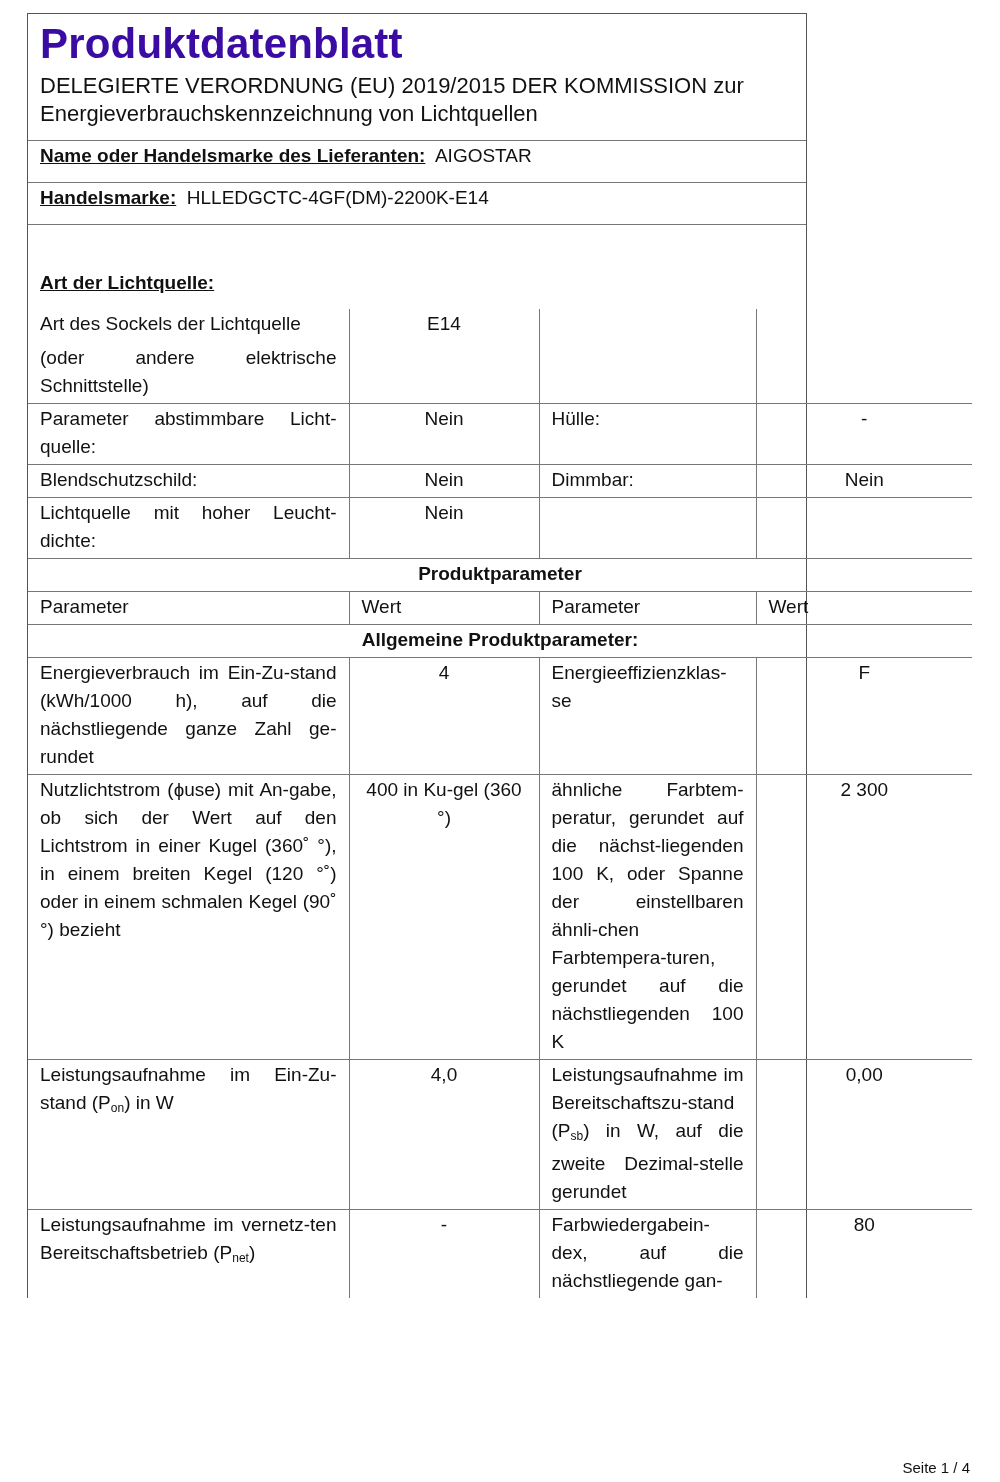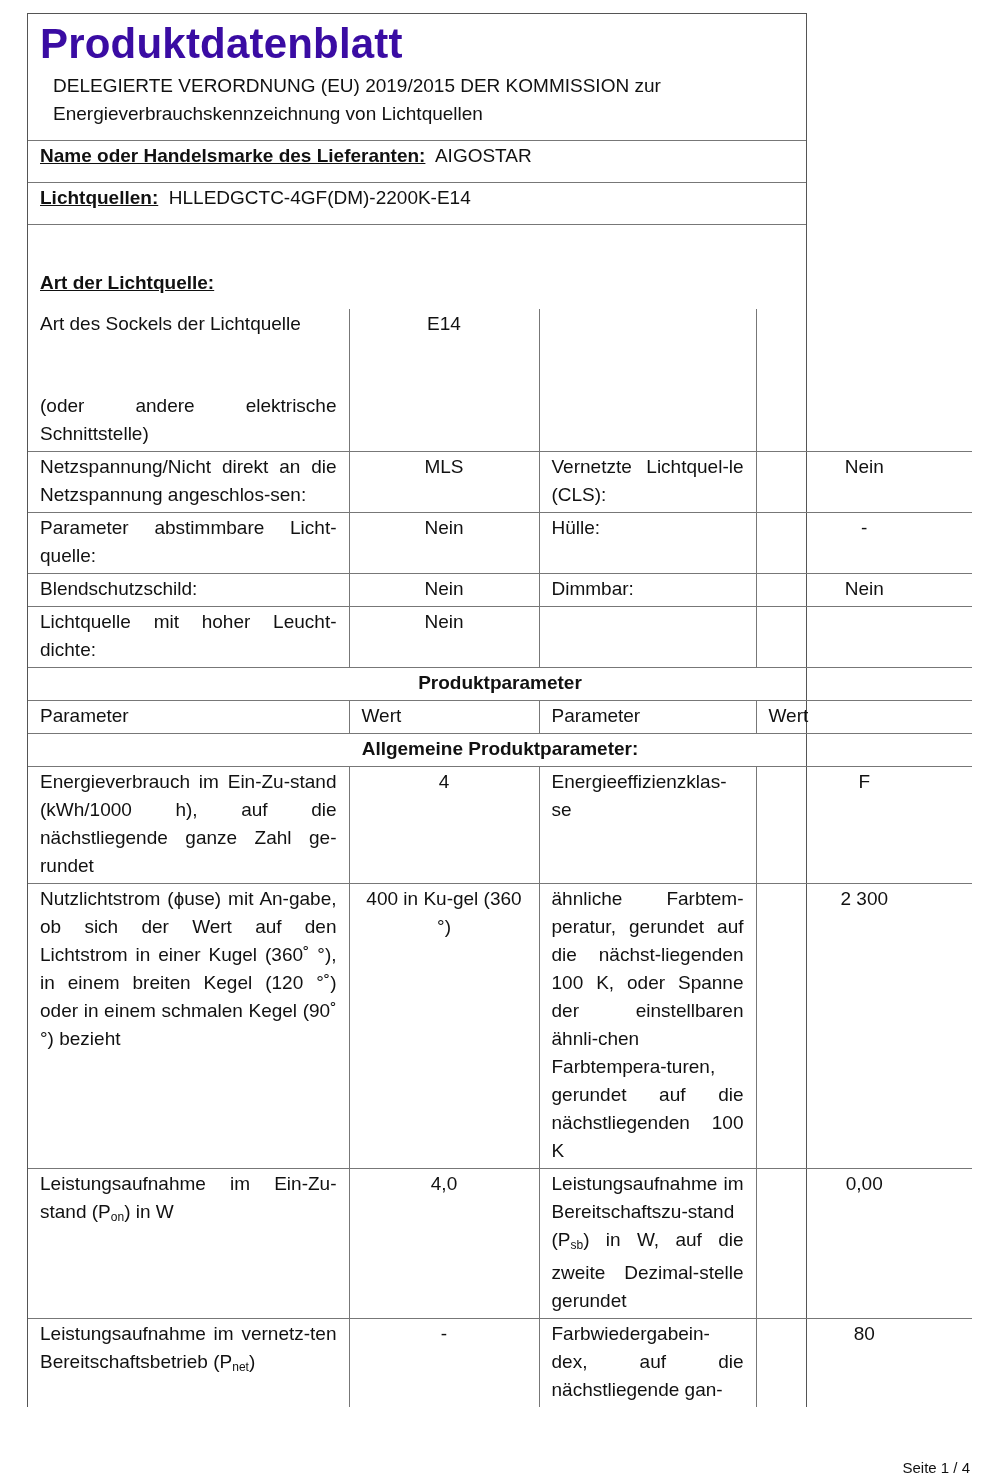--- a/index.html
+++ b/index.html
@@ -2,21 +2,21 @@
 <html><head>
 <meta charset="utf-8">
 <style>
   html, body { margin:0; padding:0; background:#ffffff; }
   body { width:1000px; height:1482px; position:relative; overflow:hidden;
          font-family:"Liberation Sans", "DejaVu Sans", sans-serif; color:#111; }
   .sheet { position:absolute; left:27px; top:13px; width:780px; }
   .frame { border:1.5px solid #555; border-bottom:none; }
   .block { border-bottom:1.5px solid #777; padding:0 12px; }
   .title { color:#3a0ca3; font-weight:bold; font-size:42px; line-height:56px; padding-top:2px; letter-spacing:0.2px; }
-  .sub { font-size:19px; line-height:28px; padding-bottom:12px;margin-left:13px; }
+  .sub { font-size:22px; line-height:28px; padding-bottom:12px; }
   .info { font-size:19px; height:41px; line-height:30px; }
   .info b { font-weight:bold;text-decoration:underline; }
   table { border-collapse:collapse; width:100%; table-layout:fixed; }
   td { border:1.2px solid #777; vertical-align:top; font-size:19px; line-height:28px; padding:1px 12px 3px 12px; }
   tr:first-child td { border-top:none; }
   td:first-child { border-left:none; }
   td:last-child { border-right:none; }
   td.j { text-align:justify; hyphens:manual; }
   td.c { text-align:center; }
   td.hd { text-align:center; font-weight:bold; }
@@ -36,49 +36,43 @@
         <div>DELEGIERTE VERORDNUNG (EU) 2019/2015 DER KOMMISSION zur</div>
         <div>Energieverbrauchskennzeichnung von Lichtquellen</div>
       </div>
     </div>
 
     <div class="block info">
       <b>Name oder Handelsmarke des Lieferanten:</b>&nbsp;
       <span>AIGOSTAR</span>
     </div>
     <div class="block info">
-      <b>Lichtquellen:</b>&nbsp;
+      <b>Handelsmarke:</b>&nbsp;
       <span>HLLEDGCTC-4GF(DM)-2200K-E14</span>
     </div>
     <div class="block info" style="border-bottom:none;margin-top:43px;">
       <b>Art der Lichtquelle:</b>
     </div>
 
     <table>
       <colgroup>
           <col style="width:321px">
           <col style="width:190px">
           <col style="width:217px">
           <col style="width:216px">
         </colgroup>
       <tbody>
       <tr>
         <td class="j">
           <div style="padding-bottom:6px;">Art des Sockels der Lichtquelle</div>
-          <div style="text-align:justify;text-align-last:auto;margin-top:48px;">(oder andere elektrische Schnittstelle)</div>
+          <div style="text-align:justify;text-align-last:auto;">(oder andere elektrische Schnittstelle)</div>
         </td>
         <td class="c">E14</td>
         <td class="j"></td>
         <td class="c"></td>
-      </tr>
-      <tr>
-        <td class="j">Netzspannung/Nicht direkt an die Netzspannung angeschlos-sen:</td>
-        <td class="c">MLS</td>
-        <td class="j">Vernetzte Lichtquel-le (CLS):</td>
-        <td class="c">Nein</td>
       </tr>
       <tr>
         <td class="j">Parameter abstimmbare Licht-quelle:</td>
         <td class="c">Nein</td>
         <td class="j">Hülle:</td>
         <td class="c">-</td>
       </tr>
       <tr>
         <td class="j">Blendschutzschild:</td>
         <td class="c">Nein</td>

